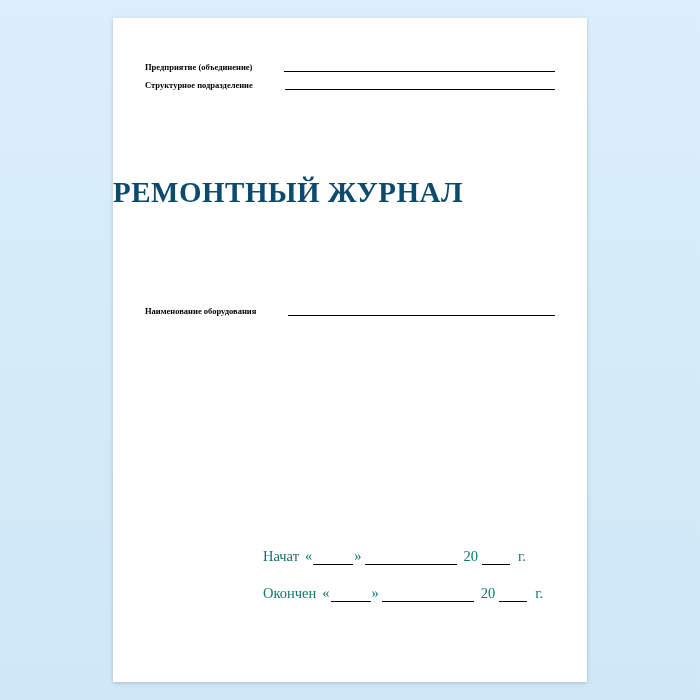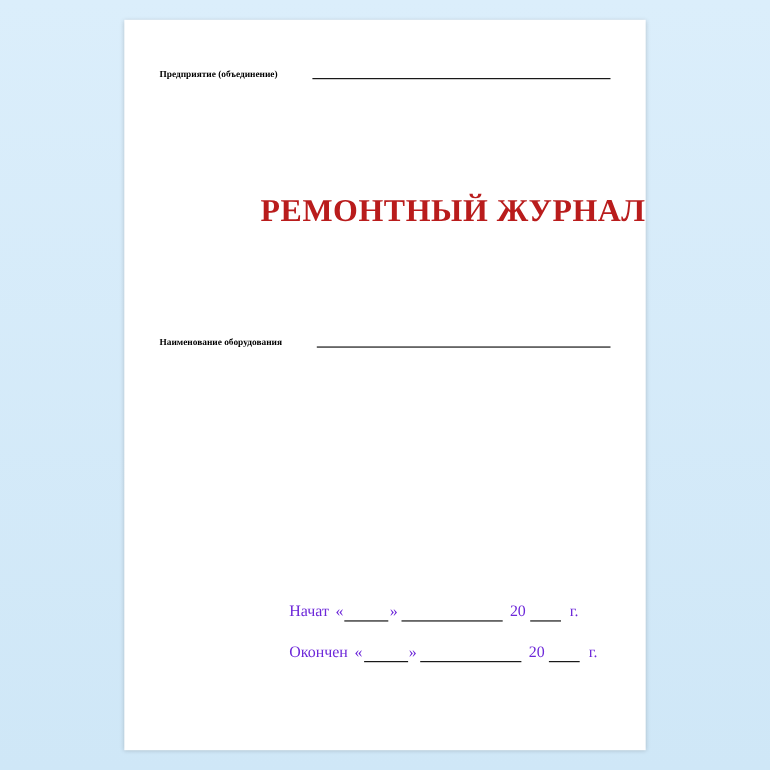--- a/index.html
+++ b/index.html
@@ -61,26 +61,26 @@
     border-bottom: 1.4px solid #000;
     height: 9px;
   }
 
   
   .doc-title {
     position: absolute;
     left: 0;
     right: 0;
     top: 158px;
-    text-align: right;
+    text-align: left;
     font-family: "Liberation Serif", serif;
     font-weight: bold;
     font-size: 29px;
     letter-spacing: 0.5px;
-    color: #b91c1c;
+    color: #0c4a6e;
   }
 
   
   .mid-fields {
     position: absolute;
     left: 32px;
     top: 288px;
     width: 410px;
   }
   .mid-fields .field-row {
@@ -92,21 +92,21 @@
     position: absolute;
     left: 150px;
     top: 530px;
     width: 300px;
   }
   .bottom-row {
     display: flex;
     align-items: flex-end;
     font-family: "Liberation Serif", serif;
     font-size: 14.5px;
-    color: #6d28d9;
+    color: #0f766e;
     margin-bottom: 20px;
     white-space: nowrap;
   }
   .bottom-row .word {
     font-size: 14.5px;
     padding-right: 6px;
   }
   .quote {
     font-size: 14.5px;
   }
@@ -143,20 +143,24 @@
   <div class="sheet">
     <div class="sheet-inner">
 
       <div class="top-fields">
 
         <div class="field-row">
           <span class="field-label">Предприятие (объединение)</span>
           <span class="field-line"></span>
         </div>
 
+        <div class="field-row">
+          <span class="field-label">Структурное подразделение</span>
+          <span class="field-line"></span>
+        </div>
 
       </div>
 
       <div class="doc-title">РЕМОНТНЫЙ ЖУРНАЛ</div>
 
       <div class="mid-fields">
 
         <div class="field-row">
           <span class="field-label">Наименование оборудования</span>
           <span class="field-line"></span>

